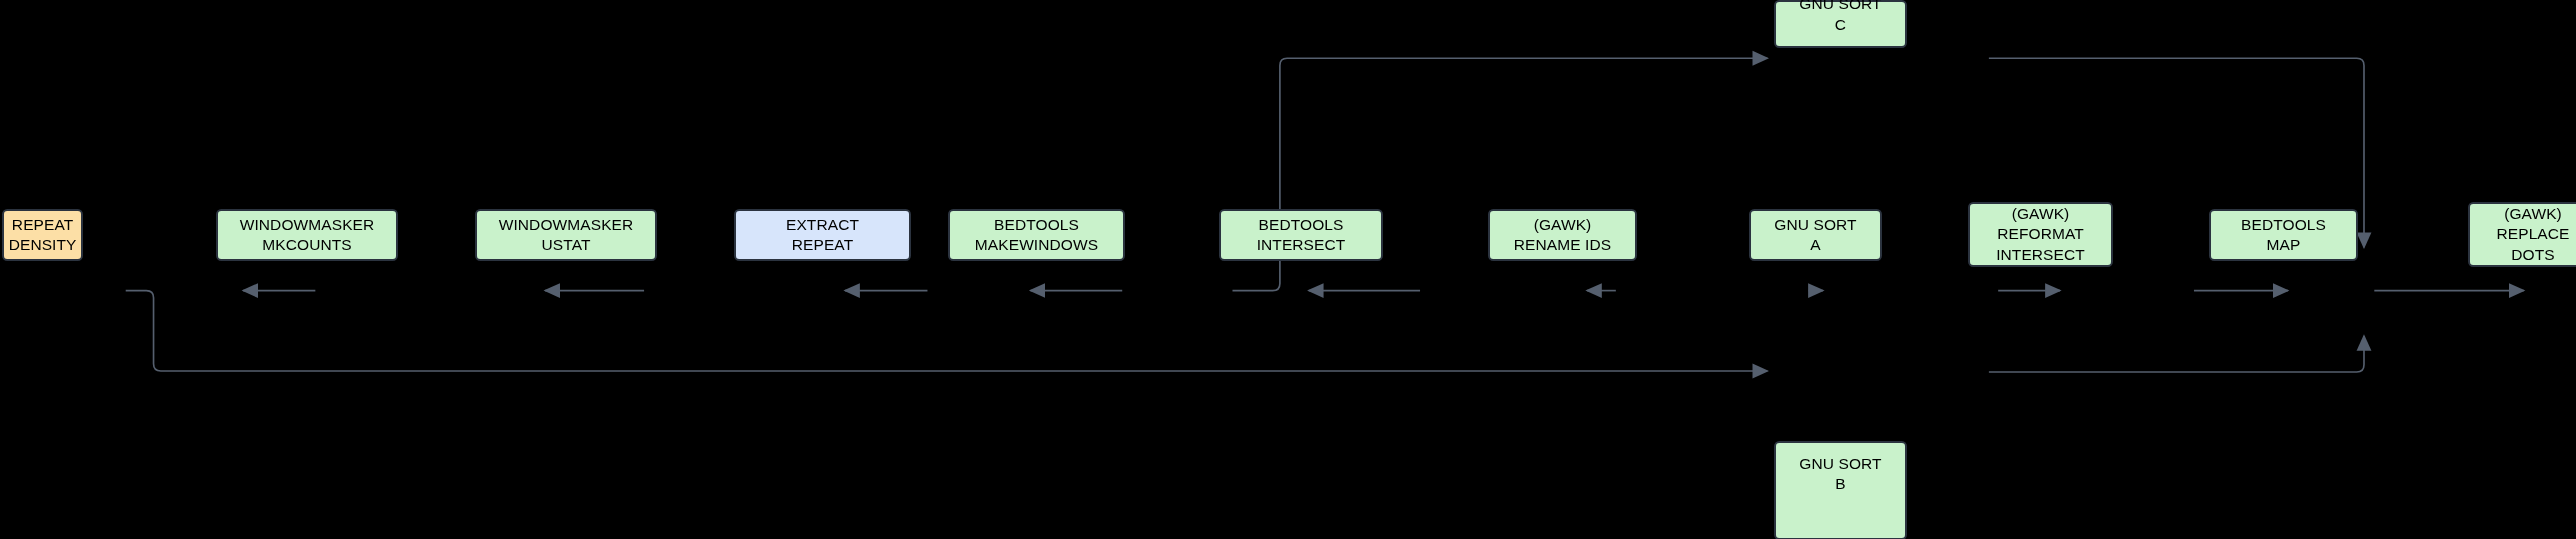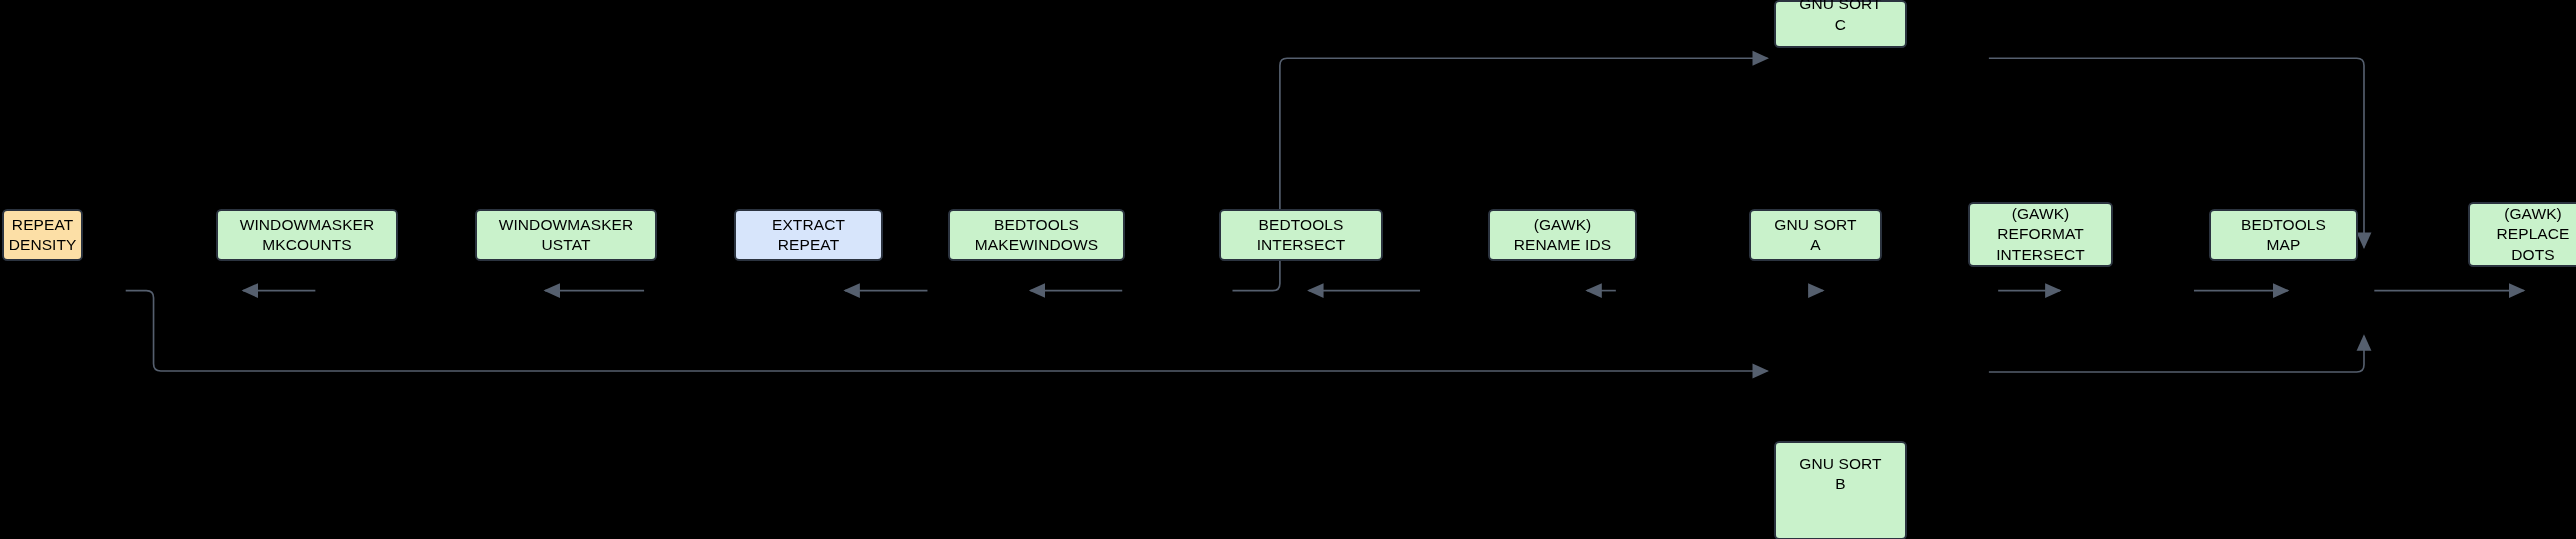--- a/index.html
+++ b/index.html
@@ -59,21 +59,21 @@
   <div class="node fill-green" style="left: 216px; top: 209px; width: 182px; height: 52px; font-size: 15.5px;">
     <span class="lbl">WINDOWMASKER
 MKCOUNTS</span>
   </div>
 
   <div class="node fill-green" style="left: 475px; top: 209px; width: 182px; height: 52px; font-size: 15.5px;">
     <span class="lbl">WINDOWMASKER
 USTAT</span>
   </div>
 
-  <div class="node fill-blue" style="left: 734px; top: 209px; width: 149px; height: 52px; font-size: 15.5px;">
+  <div class="node fill-blue" style="left: 734px; top: 209px; width: 177px; height: 52px; font-size: 15.5px;">
     <span class="lbl">EXTRACT
 REPEAT</span>
   </div>
 
   <div class="node fill-green" style="left: 948px; top: 209px; width: 177px; height: 52px; font-size: 15.5px;">
     <span class="lbl">BEDTOOLS
 MAKEWINDOWS</span>
   </div>
 
   <div class="node fill-green" style="left: 1219px; top: 209px; width: 164px; height: 52px; font-size: 15.5px;">

